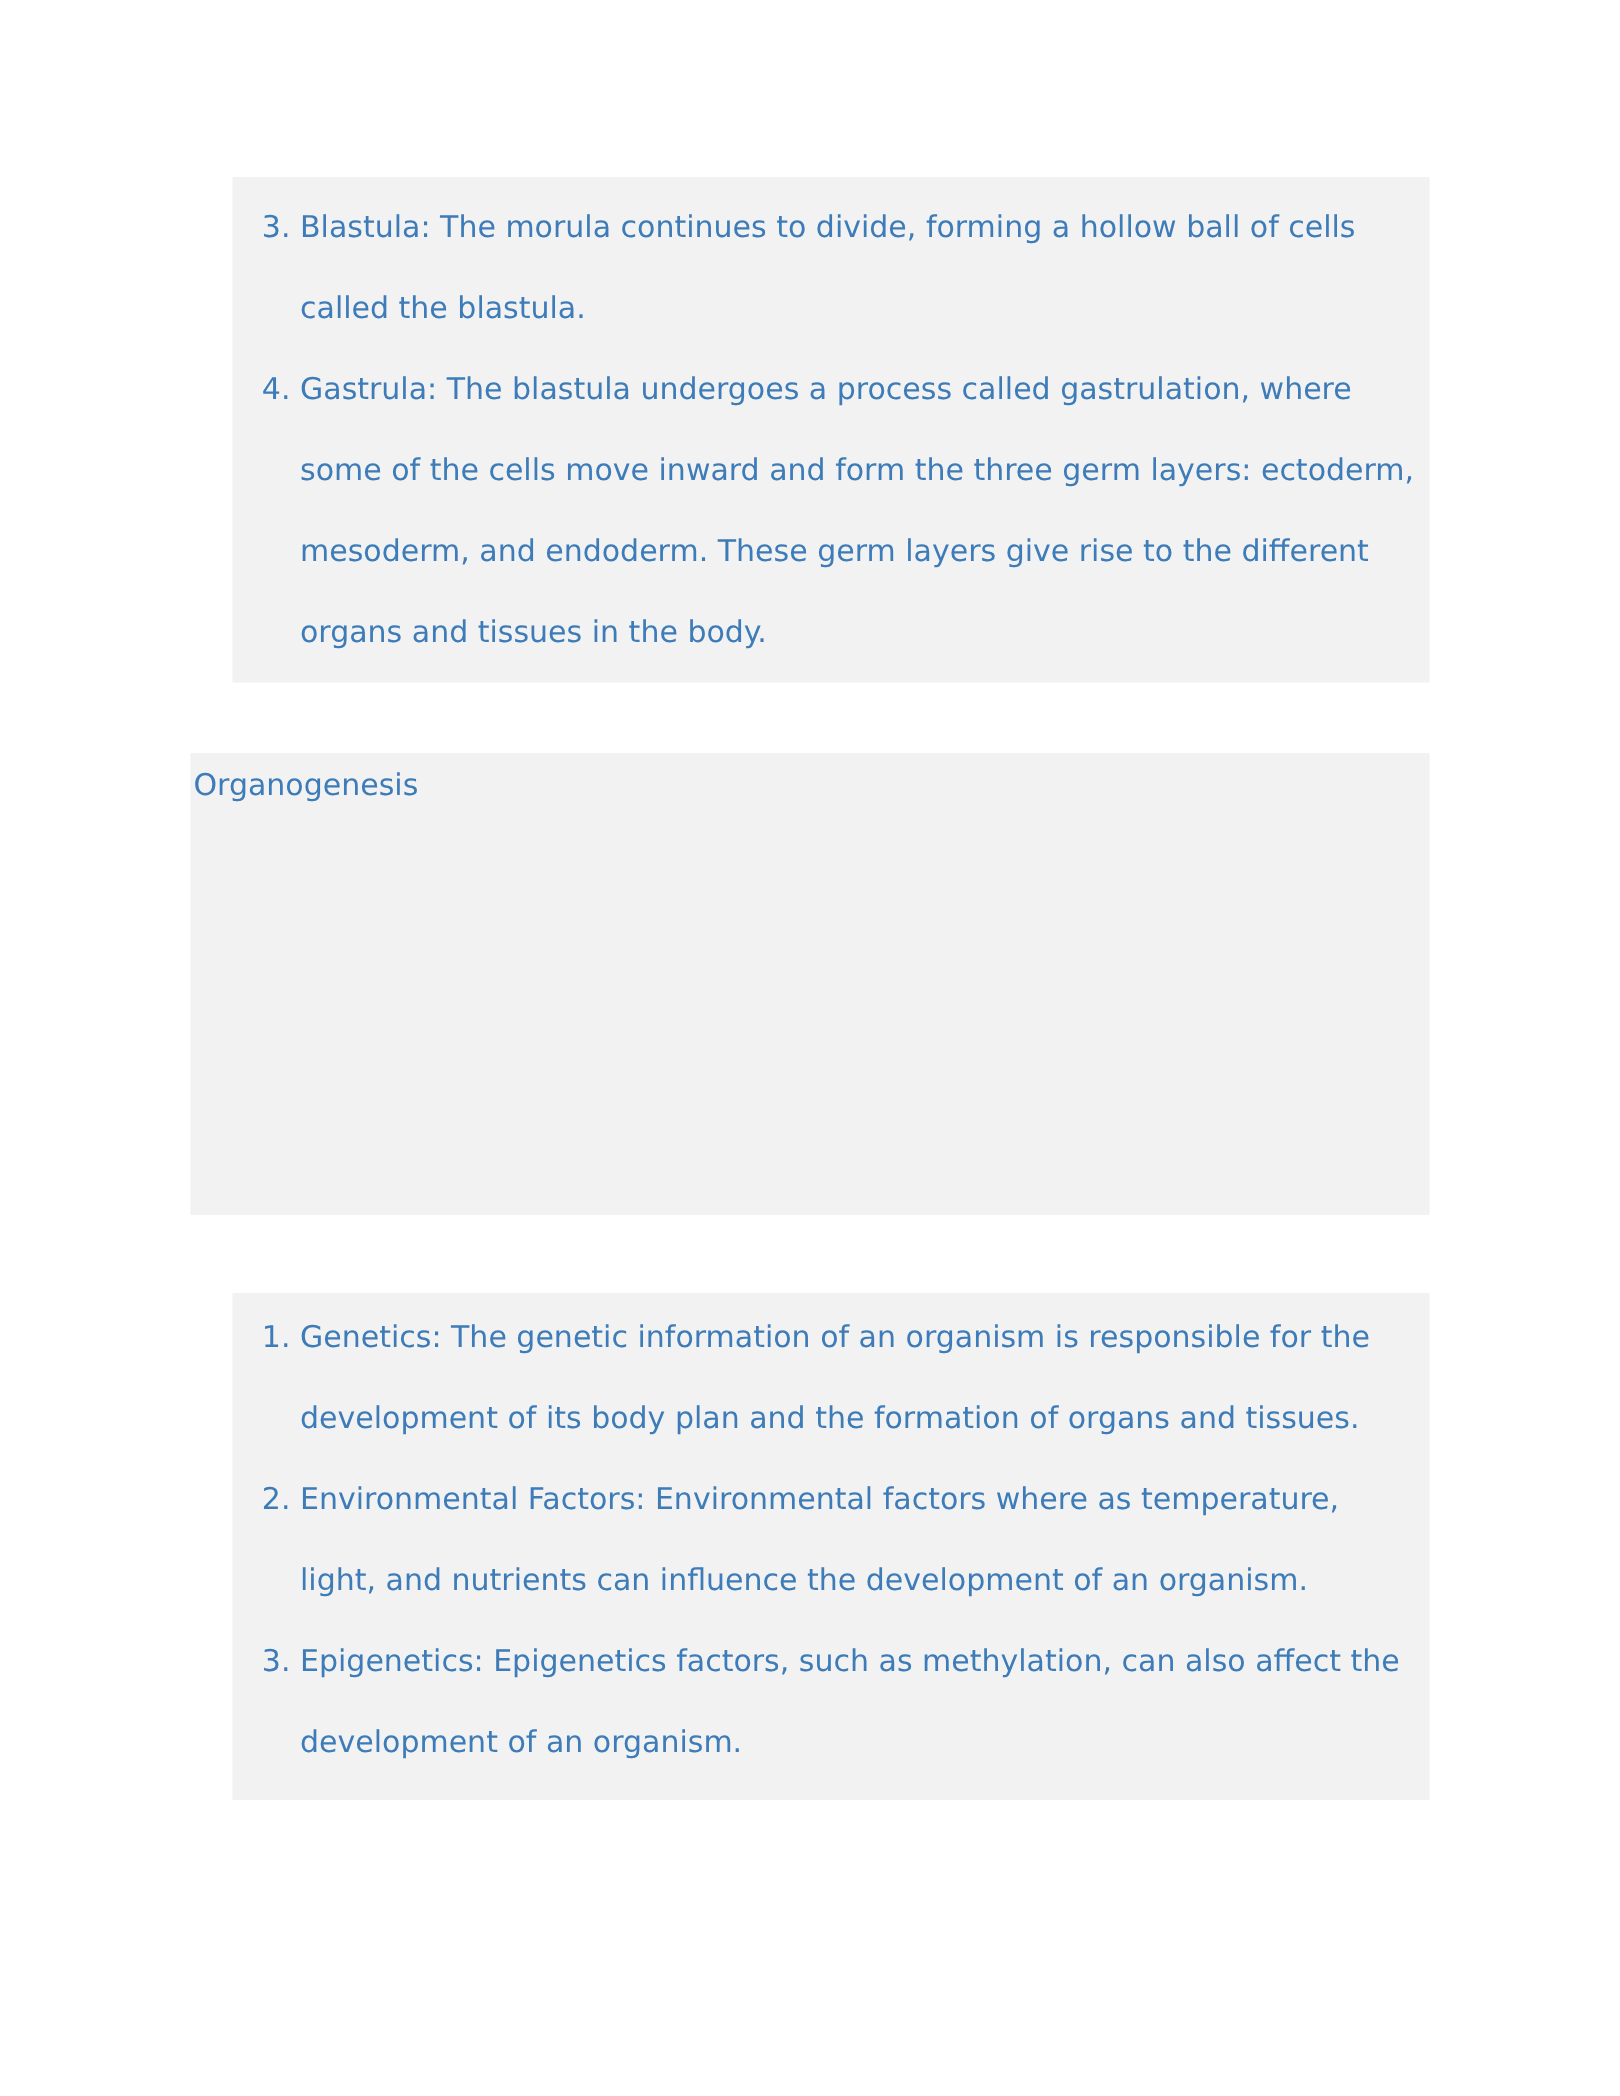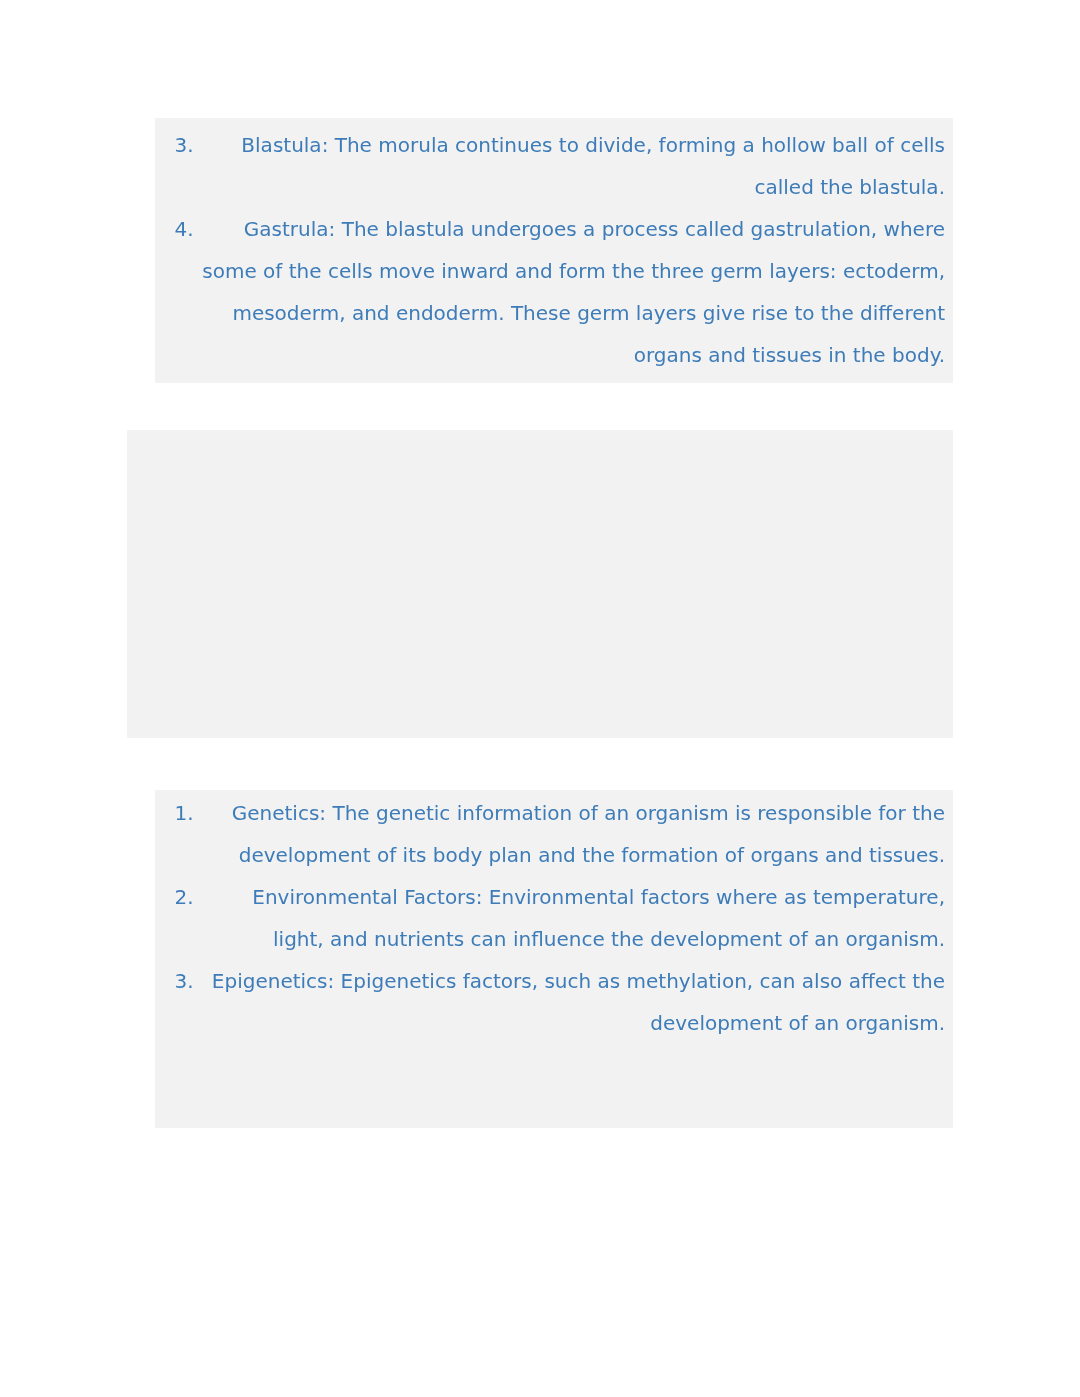--- a/index.html
+++ b/index.html
@@ -29,24 +29,23 @@
   .list-block {
     width: 798px;
     margin-left: 155px;
   }
   .list-block ol {
     margin: 0;
     padding-left: 37px;
     counter-reset: li-counter;
   }
   .list-block li {
-    line-height: 42px;
+    line-height: 54px;
     padding-left: 0;
     max-width: 752px;
-    text-align: right;
   }
   .list-block li::marker {
     color: var(--ink, #3d7cb8);
   }
   #stages-block {
     margin-top: 118px;
     padding: 6px 8px 7px 8px;
     min-height: 265px;
   }
   #factors-block {
@@ -90,20 +89,21 @@
 <main class="page">
 
   <section class="block list-block" id="stages-block">
     <ol start="3">
       <li>Blastula: The morula continues to divide, forming a hollow ball of cells called the blastula.</li>
       <li>Gastrula: The blastula undergoes a process called gastrulation, where some of the cells move inward and form the three germ layers: ectoderm, mesoderm, and endoderm. These germ layers give rise to the different organs and tissues in the body.</li>
     </ol>
   </section>
 
   <section class="block text-block" id="organogenesis-block">
+    <h2 class="gap-below">Organogenesis</h2>
   </section>
 
   <section class="block list-block" id="factors-block">
     <ol start="1">
       <li>Genetics: The genetic information of an organism is responsible for the development of its body plan and the formation of organs and tissues.</li>
       <li>Environmental Factors: Environmental factors where as temperature, light, and nutrients can influence the development of an organism.</li>
       <li>Epigenetics: Epigenetics factors, such as methylation, can also affect the development of an organism.</li>
     </ol>
   </section>
 

